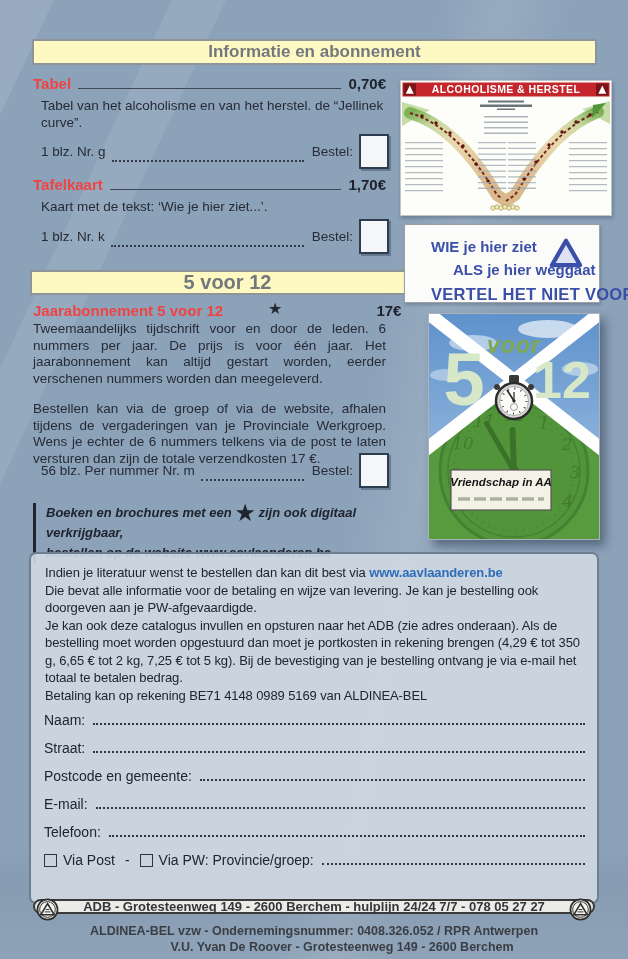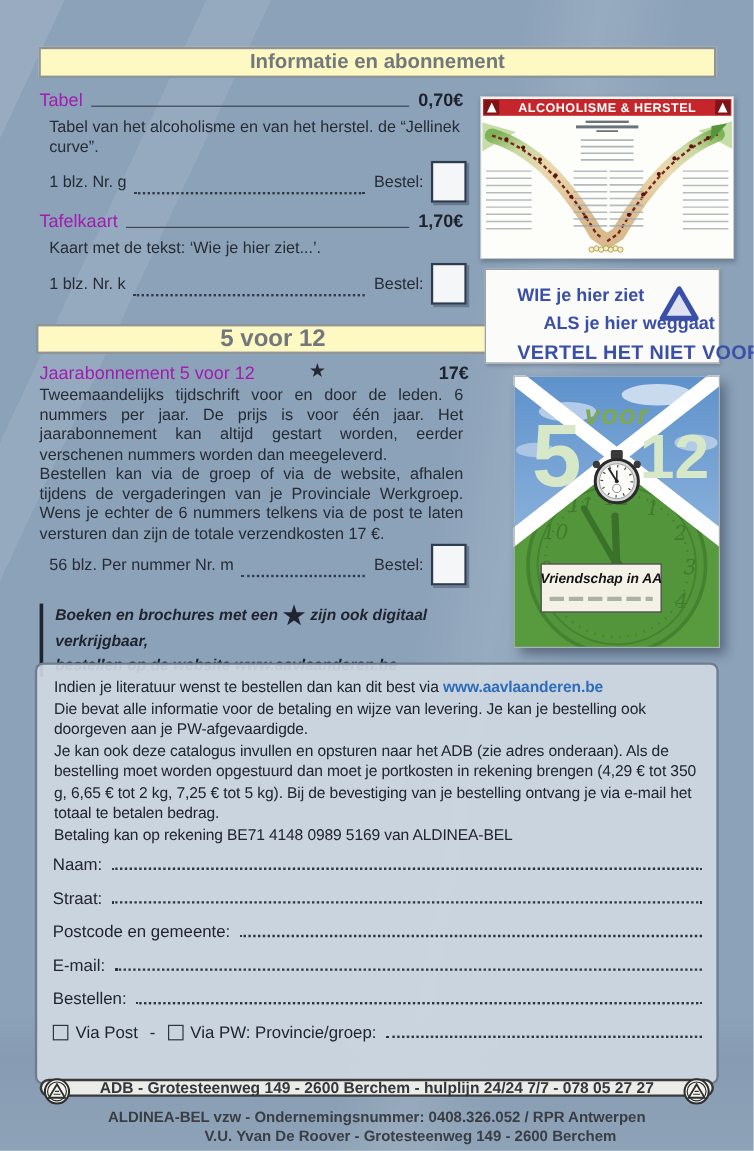--- a/index.html
+++ b/index.html
@@ -11,21 +11,21 @@
       linear-gradient(100deg, rgba(255,255,255,0) 55%, rgba(255,255,255,.10) 63%, rgba(255,255,255,0) 72%),
       linear-gradient(180deg,#8ca2b9 0 88%, #879cb2 92%, #8ea3b8 100%);
   }
   .abs{position:absolute;}
   .section-bar{
     background:#fef9c3;border:2px solid #8f9498;color:#73787c;
     font-weight:bold;text-align:center;box-sizing:border-box;
     display:flex;align-items:center;justify-content:center;
   }
   .itemrow{display:flex;align-items:flex-end;}
-  .itemname{font-weight:normal;font-size:15px;color:#a21caf;white-space:nowrap;}
+  .itemname{font-weight:bold;font-size:15px;color:#ef4444;white-space:nowrap;}
   .price{font-weight:bold;font-size:15px;color:#1d222c;white-space:nowrap;}
   .solidline{flex:1;border-bottom:1.6px solid #3e4document5;border-bottom:1.6px solid #3e4855;margin:0 7px 3px 7px;}
   .desc{font-size:13.5px;line-height:17px;padding-left:8px;color:#262b36;}
   .orderrow{display:flex;align-items:center;font-size:13.5px;color:#262b36;}
   .dotline{flex:1;border-bottom:2px dotted #313b49;margin:0 8px 0 6px;height:55%;box-sizing:border-box;}
   .bestel{font-size:13.5px;margin-right:6px;white-space:nowrap;}
   .bestelbox{width:30px;height:35px;background:#f4f6f7;border:2px solid #2c3c51;box-sizing:border-box;box-shadow:2px 2px 0 rgba(35,48,70,.35);}
   .para{font-size:13.5px;line-height:16.5px;text-align:justify;color:#262b36;}
   .note{font-style:italic;font-weight:bold;font-size:13px;color:#20242e;border-left:3px solid #20242e;padding-left:10px;line-height:20px;}
   .note .bigstar{font-style:normal;font-size:21px;vertical-align:-3px;padding:0 4px;}
@@ -86,21 +86,21 @@
   <span>5 voor 12</span>
 </div>
 
 <div class="abs itemrow" style="left:33px;top:299px;width:353px;gap:40px;">
   <span class="itemname">Jaarabonnement 5 voor 12</span>
   <span style="font-size:16px;margin:0 0 1px 5px;">★</span>
   <span class="solidline"></span>
   <span class="price">17€</span>
 </div>
 <div class="abs para" style="left:33px;top:321px;width:353px;">Tweemaandelijks tijdschrift voor en door de leden.  6 nummers per jaar.  De prijs is voor één jaar.  Het jaarabonnement kan altijd gestart worden, eerder verschenen nummers worden dan meegeleverd.</div>
-<div class="abs para" style="left:33px;top:387px;width:353px;">Bestellen kan via de groep of via de website, afhalen tijdens de vergaderingen van je Provinciale Werkgroep.  Wens je echter de 6 nummers telkens via de post te laten versturen dan zijn de totale verzendkosten 17 €.</div>
+<div class="abs para" style="left:33px;top:401px;width:353px;">Bestellen kan via de groep of via de website, afhalen tijdens de vergaderingen van je Provinciale Werkgroep.  Wens je echter de 6 nummers telkens via de post te laten versturen dan zijn de totale verzendkosten 17 €.</div>
 <div class="abs orderrow" style="left:41px;top:452px;width:348px;height:37px;">
   <span>56 blz. Per nummer Nr. m</span>
   <span class="dotline"></span>
   <span class="bestel">Bestel:</span>
   <span class="bestelbox"></span>
 </div>
 
 <div class="abs note" style="left:33px;top:503px;width:370px;">
   <span>Boeken en brochures met een</span><span class="bigstar">★</span><span>zijn ook digitaal verkrijgbaar,</span><br>
   <span>bestellen op de website www.aavlaanderen.be</span>
@@ -276,21 +276,21 @@
   </div>
   <div class="abs formrow" style="left:13px;top:186px;width:543px;">
     <span class="lbl">Straat:</span>
     <span class="fdots"></span>
   </div>
   <div class="abs formrow" style="left:13px;top:242px;width:543px;">
     <span class="lbl">E-mail:</span>
     <span class="fdots"></span>
   </div>
   <div class="abs formrow" style="left:13px;top:270px;width:543px;">
-    <span class="lbl">Bestellen:</span>
+    <span class="lbl">Telefoon:</span>
     <span class="fdots"></span>
   </div>
   <div class="abs formrow" style="left:13px;top:298px;width:543px;">
     <span class="cb"></span>
     <span class="lbl">Via Post</span>
     <span class="lbl" style="margin:0 10px;">-</span>
     <span class="cb"></span>
     <span class="lbl">Via PW: Provincie/groep:</span>
     <span class="fdots"></span>
   </div>

